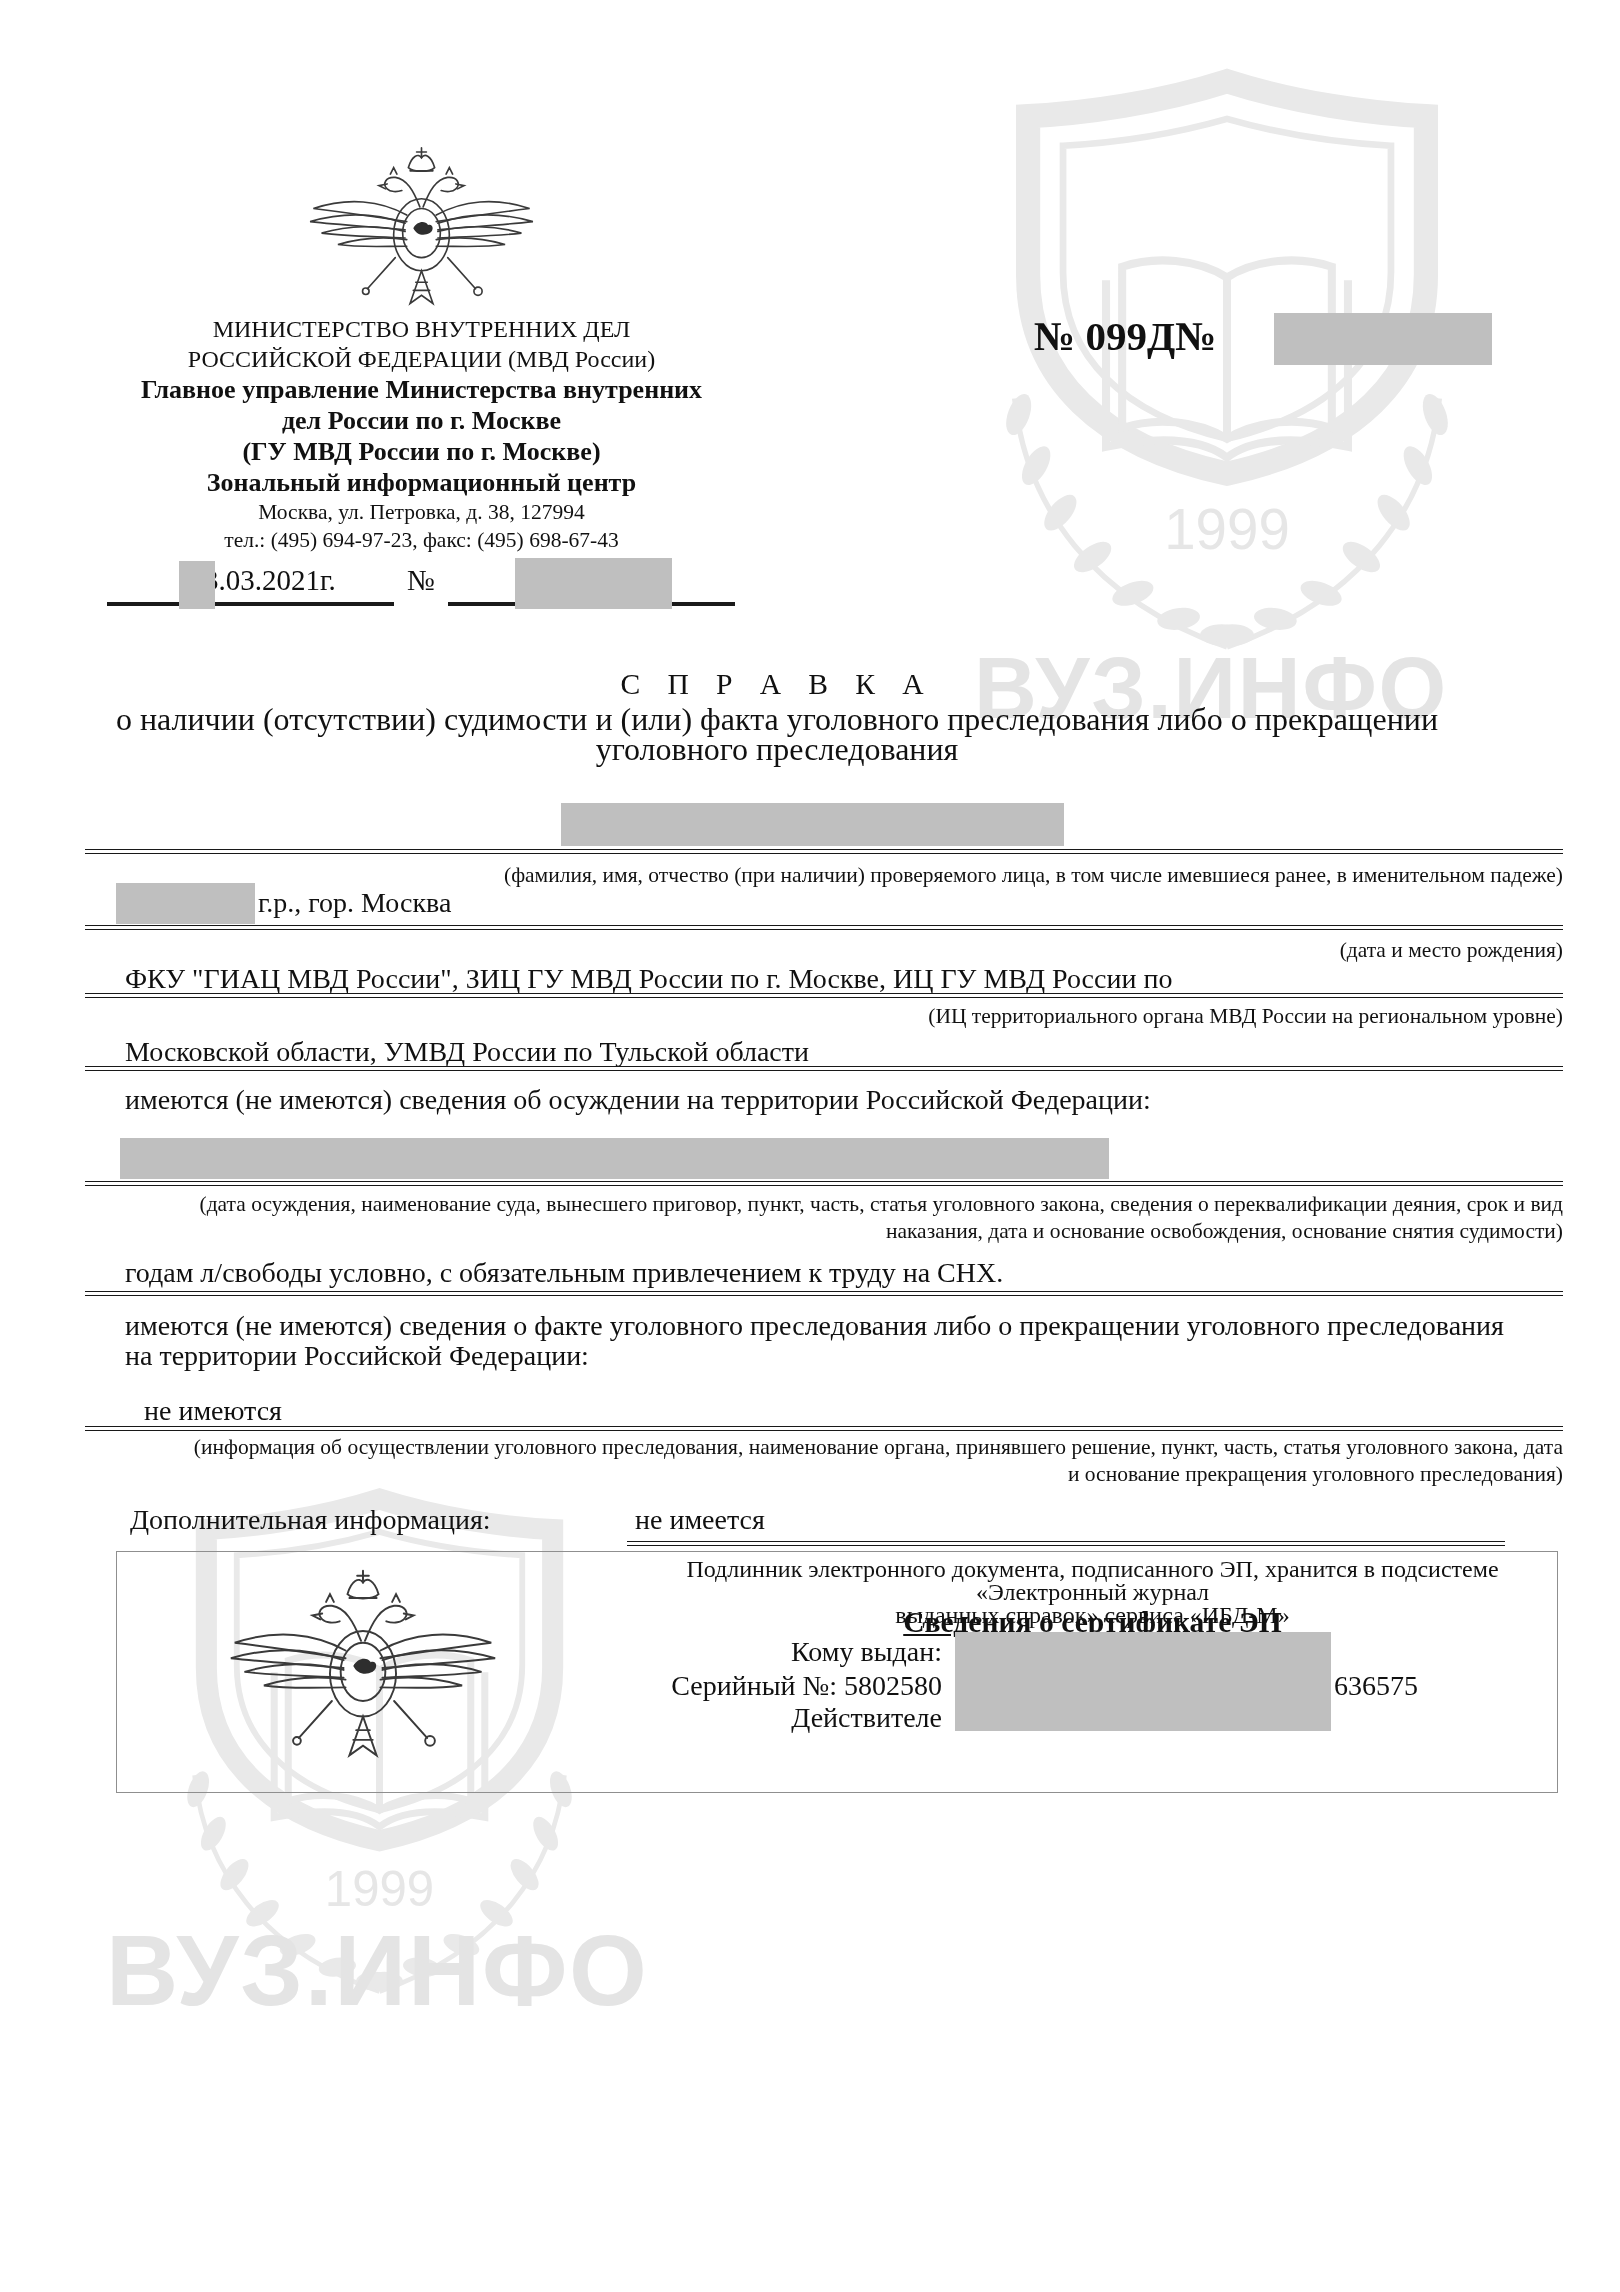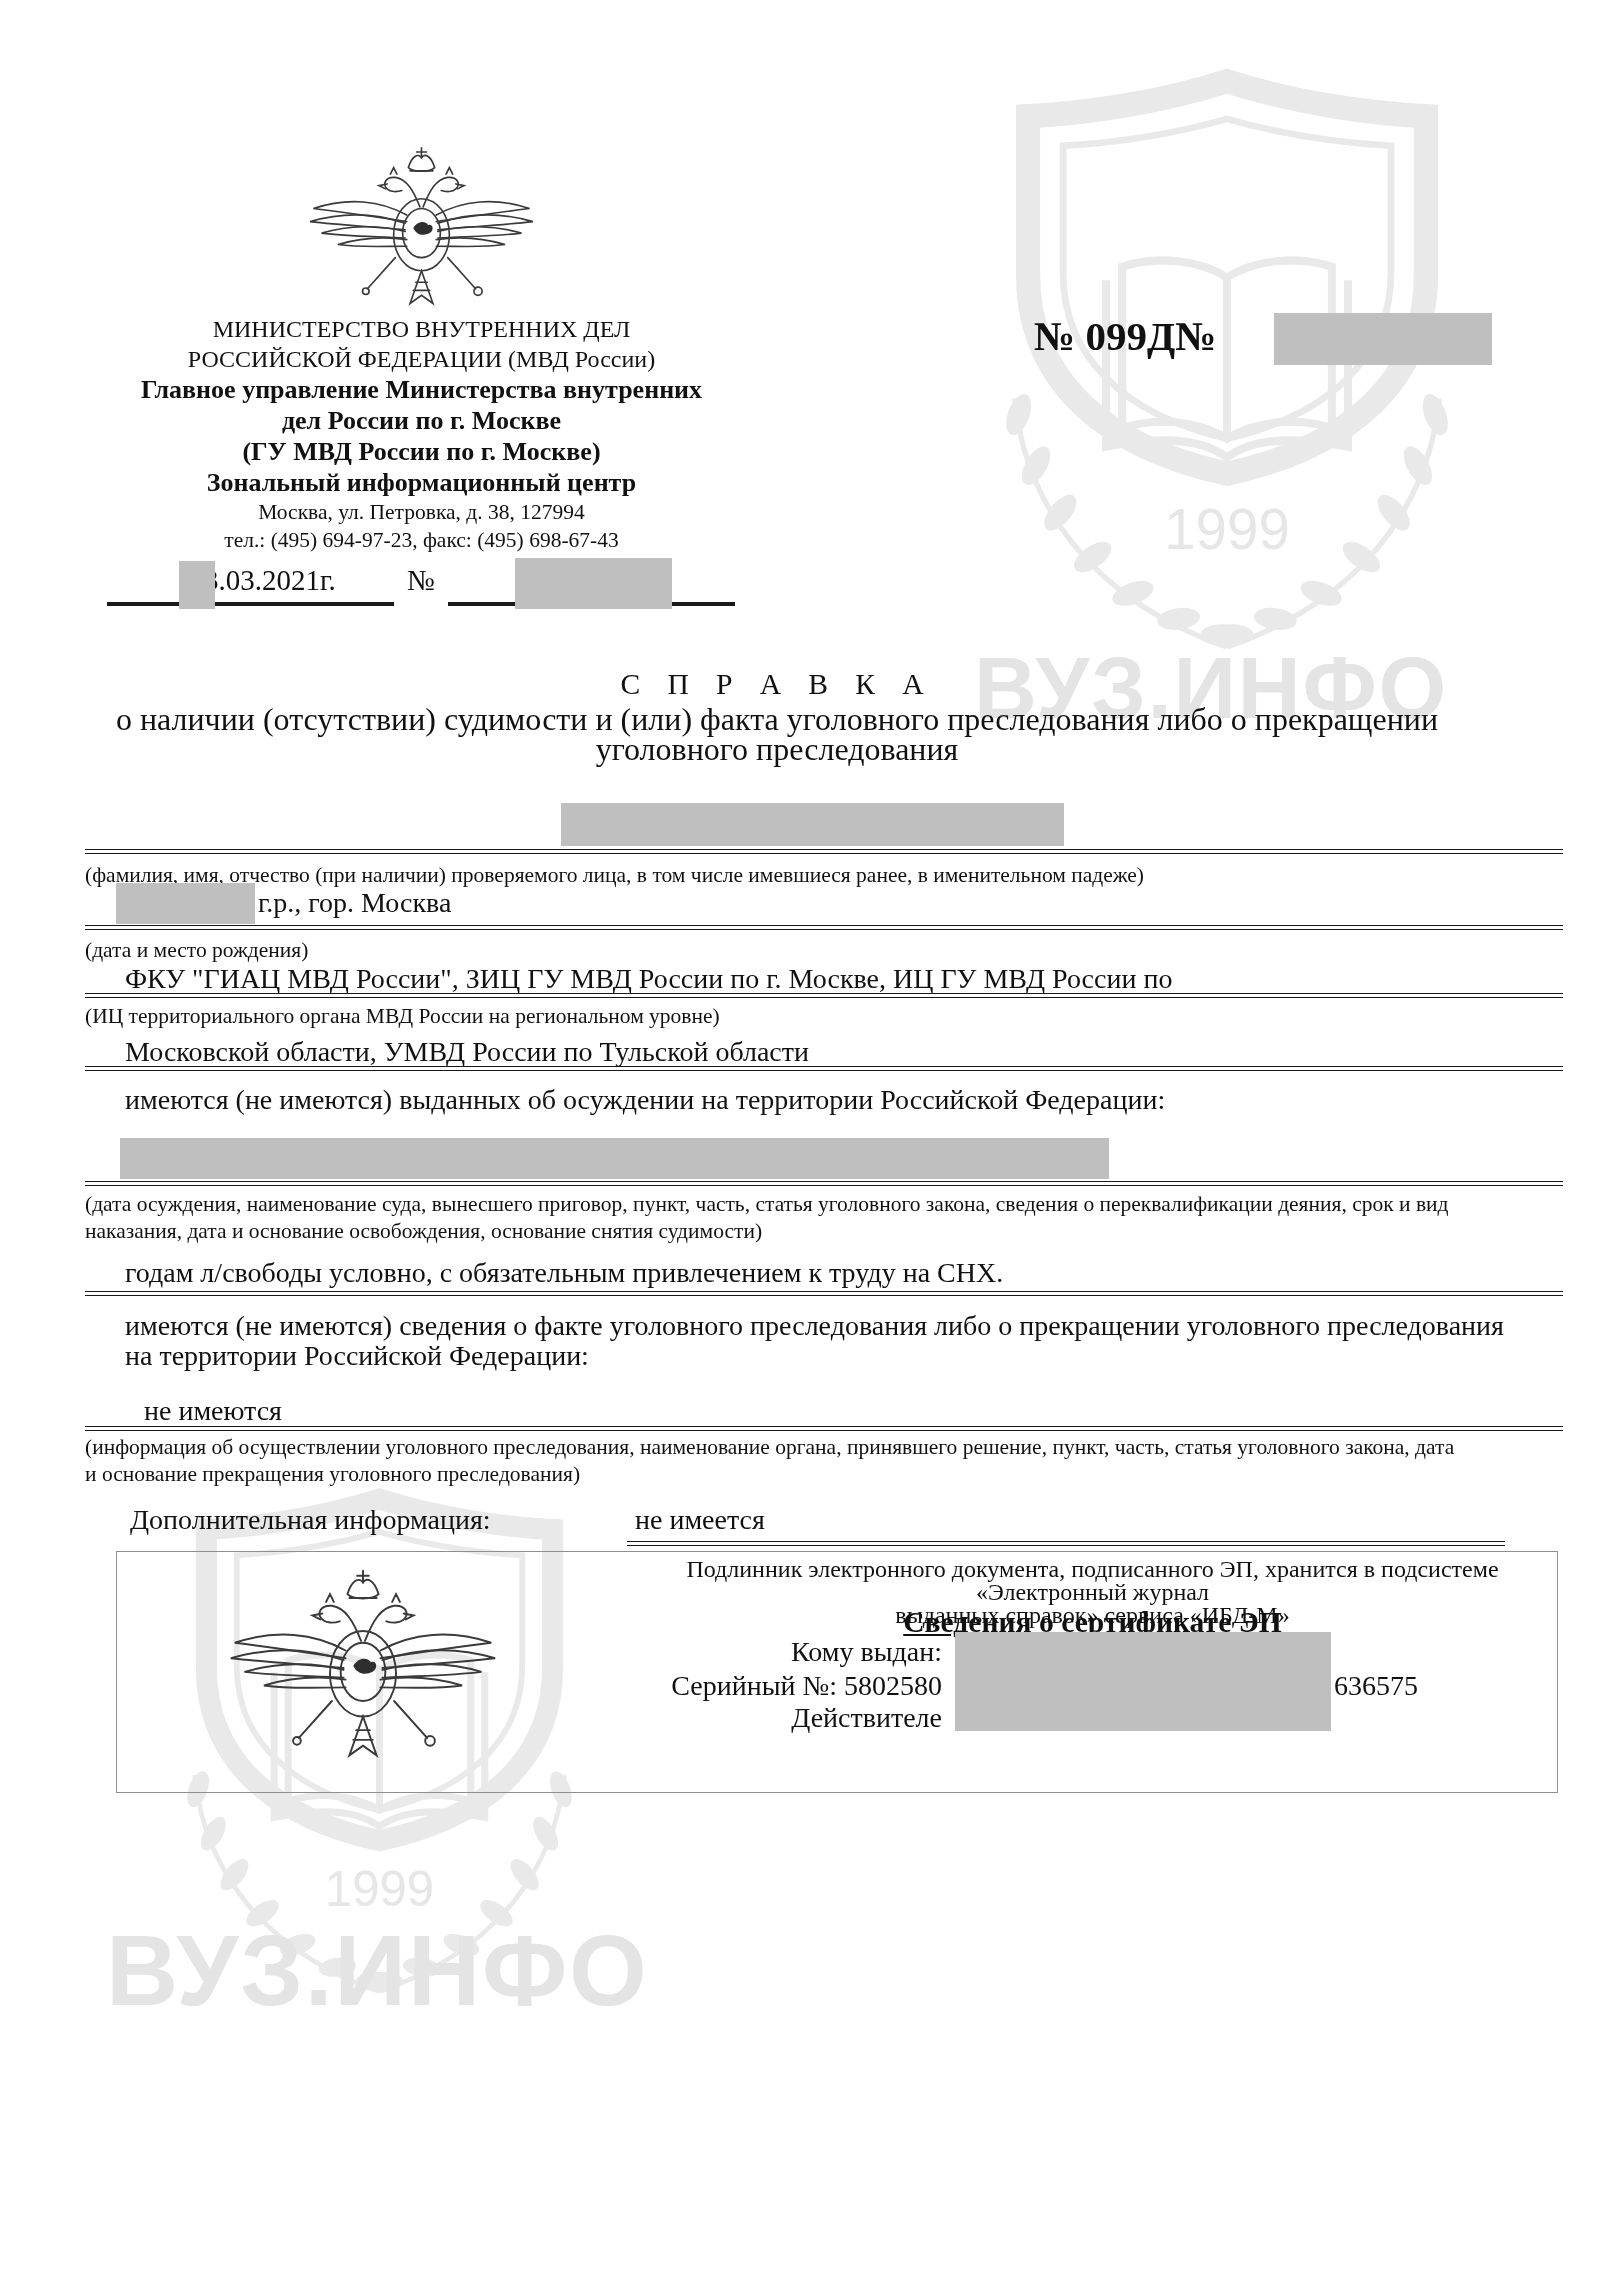--- a/index.html
+++ b/index.html
@@ -41,21 +41,21 @@
   #title-block{left:85px;top:665px;width:1384px;text-align:center;}
   #title-main{font-size:29.6px;letter-spacing:9.9px;line-height:39px;}
   #title-sub{font-size:32px;line-height:30px;white-space:pre-line;}
   
   .drule{position:absolute;z-index:1;left:85px;width:1478px;height:5.4px;
          border-top:1.8px solid #181818;border-bottom:1.8px solid #181818;box-sizing:border-box;
          background:transparent;}
   #r1{top:849px;} #r2{top:925px;} #r3{top:993px;} #r4{top:1066px;}
   #r5{top:1181px;} #r6{top:1291px;} #r7{top:1426px;}
   
-  .cap{position:absolute;z-index:1;left:85px;width:1478px;text-align:left;
+  .cap{position:absolute;z-index:1;left:85px;width:1478px;text-align:right;
        font-size:21.5px;line-height:27px;white-space:pre-line;}
   #c1{top:862px;} #c2{top:937px;} #c3{top:1003px;} #c4{top:1191px;} #c5{top:1434px;}
   
   .val{position:absolute;z-index:1;left:125px;font-size:28px;line-height:30px;white-space:pre-line;}
   #v-birth{left:258px;top:888px;}
   #birth-redact{left:116px;top:883px;width:139px;height:41px;}
   #v-ic{top:964px;}
   #v-obl{top:1037px;}
   #s1{top:1085px;}
   #conv-redact{left:120px;top:1138px;width:989px;height:41px;}
@@ -190,21 +190,21 @@
   <div class="drule" id="r2"></div>
   <div class="cap" id="c2">(дата и место рождения)</div>
 
   <div class="val" id="v-ic">ФКУ "ГИАЦ МВД России", ЗИЦ ГУ МВД России по г. Москве, ИЦ ГУ МВД России по</div>
   <div class="drule" id="r3"></div>
   <div class="cap" id="c3">(ИЦ территориального органа МВД России на региональном уровне)</div>
 
   <div class="val" id="v-obl">Московской области, УМВД России по Тульской области</div>
   <div class="drule" id="r4"></div>
 
-  <div class="val" id="s1">имеются (не имеются) выданных об осуждении на территории Российской Федерации:</div>
+  <div class="val" id="s1">имеются (не имеются) сведения об осуждении на территории Российской Федерации:</div>
   <div class="redact" id="conv-redact"></div>
   <div class="drule" id="r5"></div>
   <div class="cap" id="c4">(дата осуждения, наименование суда, вынесшего приговор, пункт, часть, статья уголовного закона, сведения о переквалификации деяния, срок и вид
 наказания, дата и основание освобождения, основание снятия судимости)</div>
 
   <div class="val" id="v-godam">годам л/свободы условно, с обязательным привлечением к труду на СНХ.</div>
   <div class="drule" id="r6"></div>
 
   <div class="val" id="s2">имеются (не имеются) сведения о факте уголовного преследования либо о прекращении уголовного преследования
 на территории Российской Федерации:</div>

